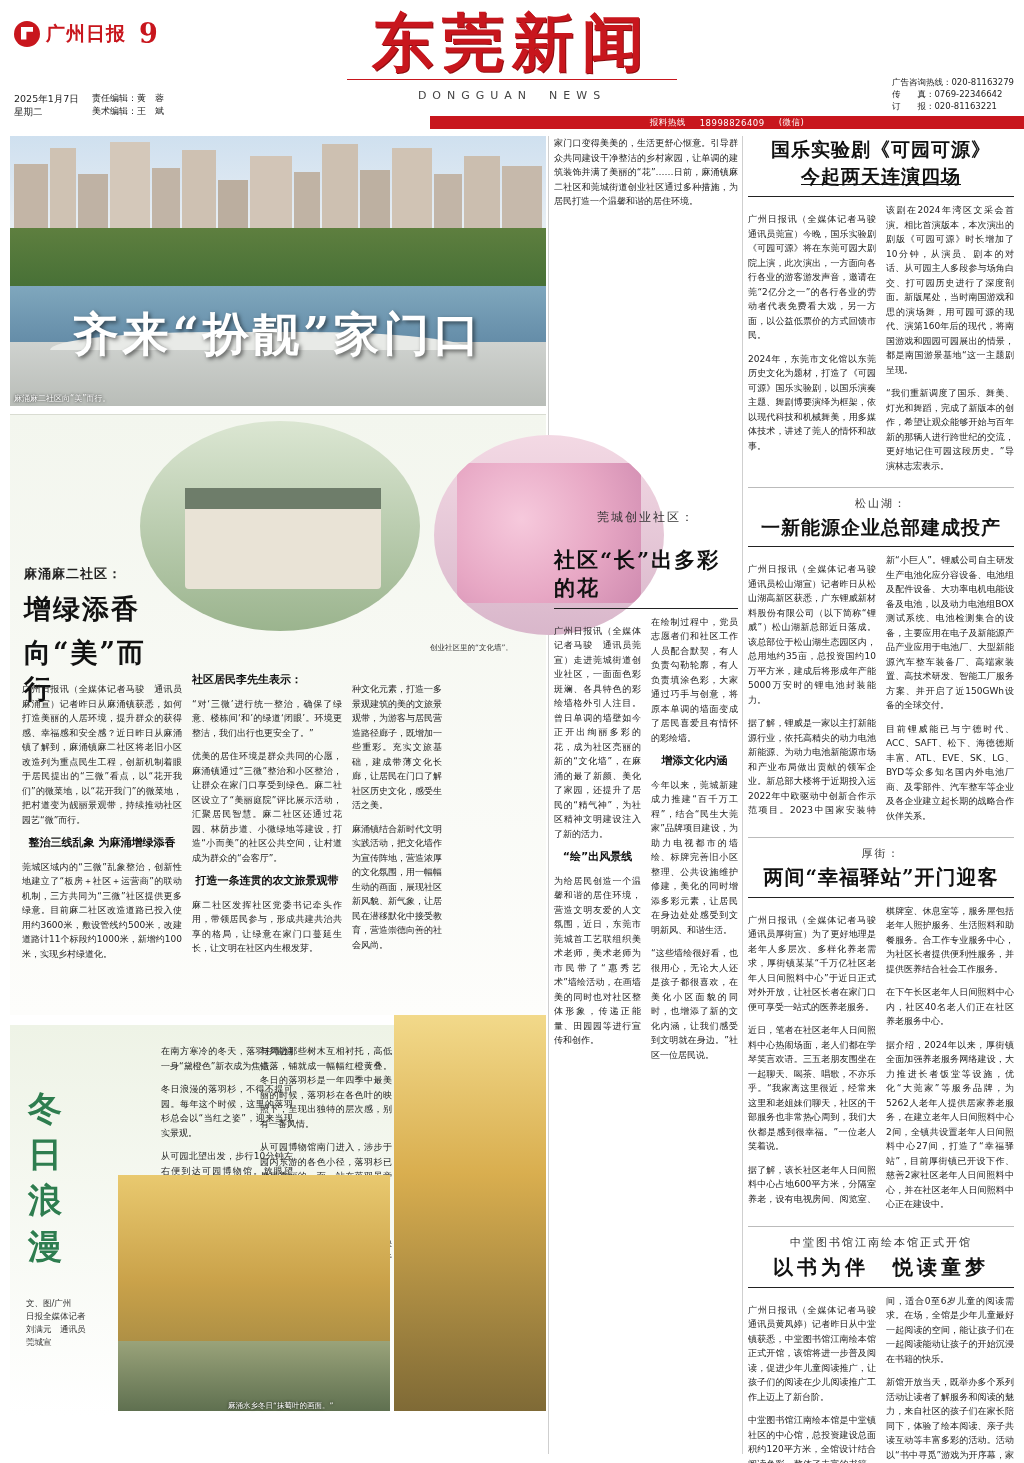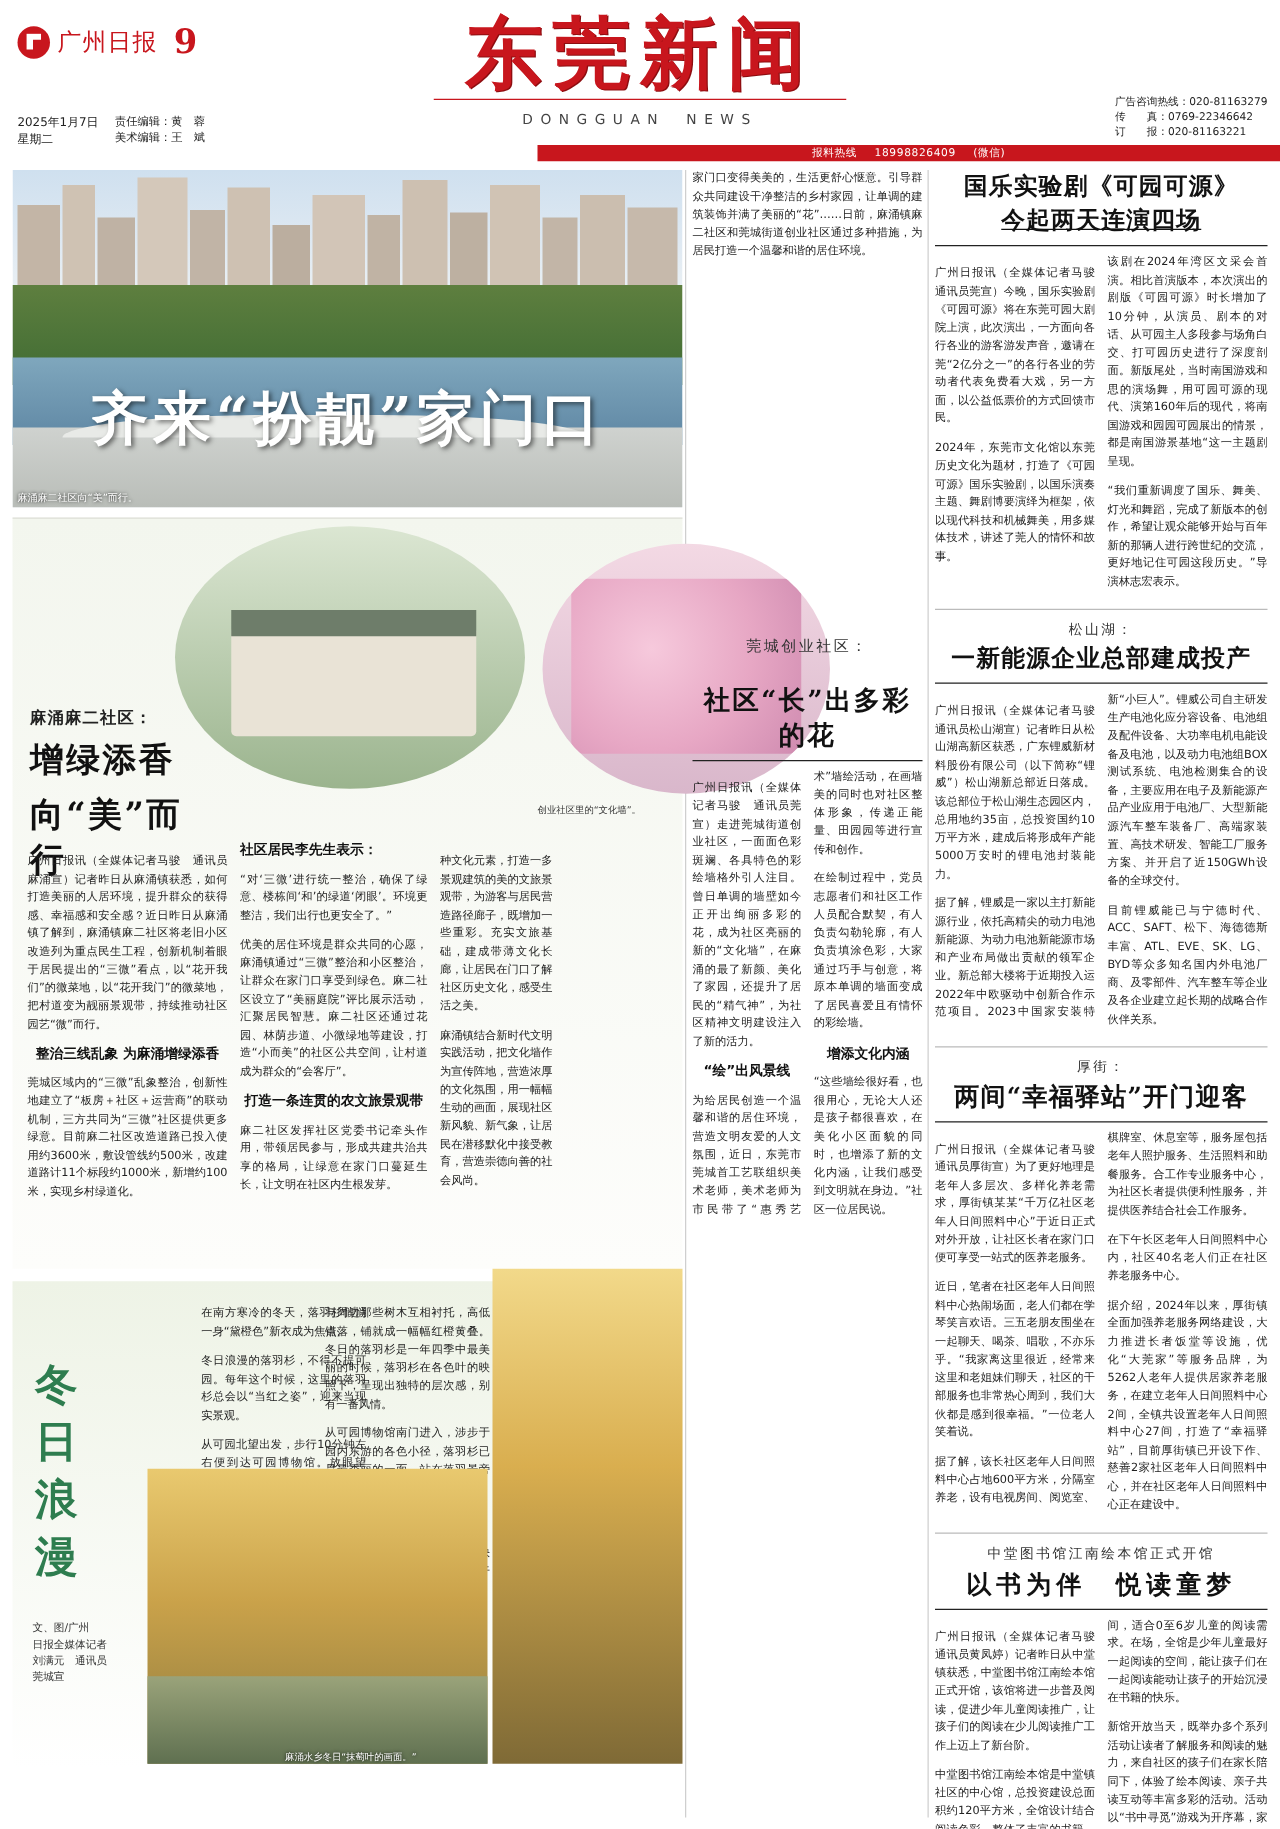--- a/index.html
+++ b/index.html
@@ -5,21 +5,21 @@
   html,body{margin:0;padding:0;background:#fff;}
   body{width:1024px;height:1463px;font-family:"DejaVu Sans","Liberation Sans",sans-serif;color:#111;overflow:hidden;}
   .page{position:relative;width:1024px;height:1463px;background:#fff;}
 
   
   .masthead{position:relative;height:120px;border-bottom:0;}
   .logo-wrap{position:absolute;left:14px;top:18px;display:flex;align-items:center;gap:6px;}
   .logo-circle{width:26px;height:26px;border-radius:50%;background:#c8161d;position:relative;}
   .logo-circle:after{content:"";position:absolute;left:7px;top:6px;width:12px;height:13px;background:#fff;
      clip-path:polygon(0 0,100% 0,100% 40%,45% 40%,45% 100%,0 100%);}
-  .logo-text{font-family:"DejaVu Serif","Liberation Serif",serif;font-size:19px;font-weight:normal;color:#c8161d;letter-spacing:1px;}
+  .logo-text{font-family:"DejaVu Serif","Liberation Serif",serif;font-size:19px;font-weight:bold;color:#c8161d;letter-spacing:1px;}
   .page-num{font-family:"DejaVu Serif",serif;font-size:27px;font-weight:bold;color:#c8161d;margin-left:7px;}
   .date-box{position:absolute;left:14px;top:92px;font-size:9.5px;line-height:13px;color:#222;}
   .editors{position:absolute;left:92px;top:92px;font-size:9px;line-height:13px;color:#222;}
   .title-block{position:absolute;left:0;right:0;top:12px;text-align:center;}
   .big-title{font-family:"DejaVu Serif","Liberation Serif",serif;font-size:62px;font-weight:bold;color:#c8161d;letter-spacing:8px;
      text-shadow:1px 1px 0 #8d0d10;line-height:1;}
   .sub-title{font-size:11px;letter-spacing:6px;color:#444;margin-top:8px;}
   .sub-rule{width:330px;height:1px;background:#c8161d;margin:5px auto 0;}
   .contact{position:absolute;right:10px;top:76px;font-size:8.5px;line-height:12px;color:#222;text-align:left;}
   .tipbar{position:absolute;left:430px;right:0;top:116px;height:13px;background:#c8161d;color:#fff;font-size:8.5px;
@@ -49,21 +49,21 @@
 
   
   .leftbox{position:relative;margin-top:8px;width:536px;height:600px;background:linear-gradient(#f3f6ee,#fdfdfb);border-top:1px solid #d9dcd2;}
   .oval{position:absolute;border-radius:50%;overflow:hidden;}
   .photo-a{left:130px;top:6px;width:280px;height:210px;background:linear-gradient(#c9d9c2,#7f9f79);}
   .photo-b{left:420px;top:24px;width:240px;height:200px;}
   .sect-title{position:absolute;left:14px;top:150px;width:150px;}
   .sect-title .s1{font-size:13px;font-weight:bold;color:#222;letter-spacing:1px;}
   .sect-title .s2{font-family:"DejaVu Serif",serif;font-size:27px;font-weight:bold;color:#111;line-height:36px;margin-top:8px;letter-spacing:2px;}
 
-  .arttitle2{font-family:"DejaVu Serif",serif;font-size:26px;font-weight:bold;letter-spacing:2px;color:#111;text-align:center;}
+  .arttitle2{font-family:"DejaVu Serif",serif;font-size:26px;font-weight:bold;letter-spacing:2px;color:#111;text-align:left;}
   .arttitle2-s{font-size:12px;color:#333;text-align:center;letter-spacing:2px;margin-bottom:20px;}
 
   .colbody{font-size:9px;line-height:14.5px;color:#222;text-align:justify;}
   .colhead{font-size:11px;font-weight:bold;color:#111;text-align:center;margin:6px 0 4px;}
 
   
   .winter{position:relative;margin-top:10px;width:536px;height:390px;background:linear-gradient(#eef3e6,#ffffff);}
   .winter-title{position:absolute;left:18px;top:60px;width:60px;font-family:"DejaVu Serif",serif;font-size:34px;
      font-weight:bold;color:#2e7d4f;line-height:46px;letter-spacing:2px;}
   .winter-by{position:absolute;left:16px;top:232px;width:80px;font-size:8.5px;line-height:13px;color:#333;margin-top:40px;}
@@ -235,20 +235,21 @@
       <div style="margin-top:300px;">
         <div class="arttitle2-s">莞城创业社区：</div>
         <div class="arttitle2" style="font-size:21px;">社区“长”出多彩的花</div>
         <div class="rule"></div>
         <div class="colbody two-col">
           <p>广州日报讯（全媒体记者马骏　通讯员莞宣）走进莞城街道创业社区，一面面色彩斑斓、各具特色的彩绘墙格外引人注目。曾日单调的墙壁如今正开出绚丽多彩的花，成为社区亮丽的新的“文化墙”，在麻涌的最了新颜、美化了家园，还提升了居民的“精气神”，为社区精神文明建设注入了新的活力。</p>
           <div class="colhead">“绘”出风景线</div>
           <p>为给居民创造一个温馨和谐的居住环境，营造文明友爱的人文氛围，近日，东莞市莞城首工艺联组织美术老师，美术老师为市民带了“惠秀艺术”墙绘活动，在画墙美的同时也对社区整体形象，传递正能量、田园园等进行宣传和创作。</p>
           <p>在绘制过程中，党员志愿者们和社区工作人员配合默契，有人负责勾勒轮廓，有人负责填涂色彩，大家通过巧手与创意，将原本单调的墙面变成了居民喜爱且有情怀的彩绘墙。</p>
           <div class="colhead">增添文化内涵</div>
+          <p>今年以来，莞城新建成力推建“百千万工程”，结合“民生大莞家”品牌项目建设，为助力电视都市的墙绘、标牌完善旧小区整理、公共设施维护修建，美化的同时增添多彩元素，让居民在身边处处感受到文明新风、和谐生活。</p>
           <p>“这些墙绘很好看，也很用心，无论大人还是孩子都很喜欢，在美化小区面貌的同时，也增添了新的文化内涵，让我们感受到文明就在身边。”社区一位居民说。</p>
         </div>
       </div>
     </div>
 
     <div class="col-right">
 
       <div>
         <div class="rh" style="font-size:19px;line-height:27px;">国乐实验剧《可园可源》</div>
         <div class="rh" style="font-size:19px;line-height:27px;text-decoration:underline;">今起两天连演四场</div>

